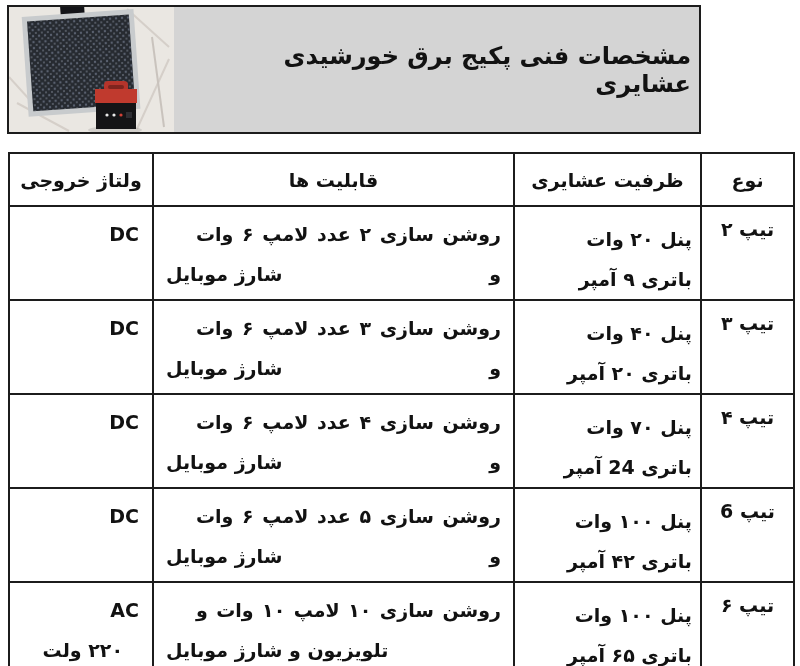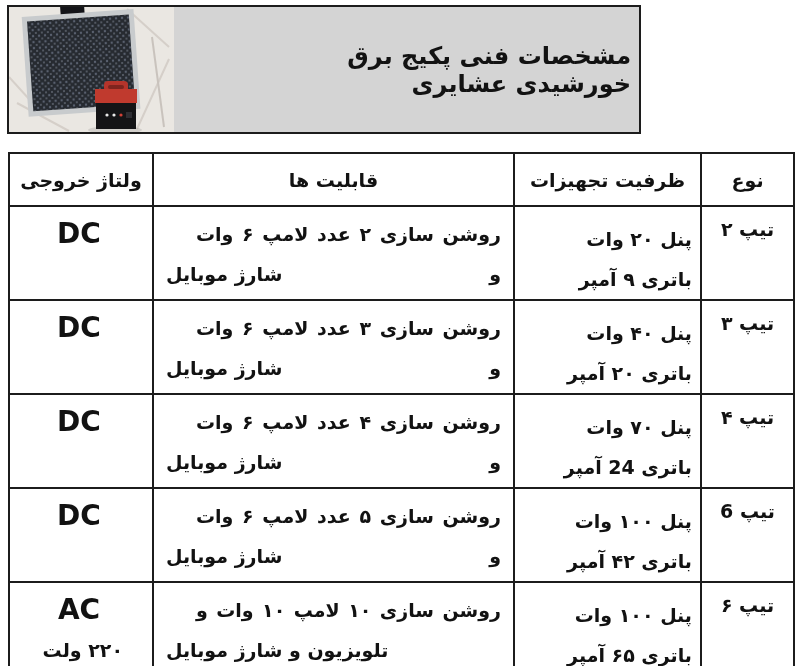--- a/index.html
+++ b/index.html
@@ -3,21 +3,21 @@
 <meta charset="utf-8">
 <style>
   html,body{margin:0;padding:0;}
   body{
     width:800px;height:666px;position:relative;background:#ffffff;
     font-family:"DejaVu Sans","Liberation Sans",sans-serif;
     font-weight:bold;color:#121212;overflow:hidden;
   }
   
   .header-box{
-    position:absolute;left:7px;top:5px;width:634px;height:129px;
+    position:absolute;left:7px;top:5px;width:694px;height:129px;
     background:#d4d4d4;border:2px solid #1c1c1c;box-sizing:border-box;
   }
   .photo{
     position:absolute;left:0;top:0;width:165px;height:125px;overflow:hidden;
   }
   .photo svg{display:block;}
   .title{
     position:absolute;left:250px;right:8px;top:0;height:100%;
     display:flex;align-items:center;justify-content:center;
     direction:rtl;font-size:24px;letter-spacing:0;
@@ -41,21 +41,21 @@
   .spec tbody tr{height:92px;}
   .spec tbody tr:last-child{height:86px;}
   .ln{line-height:40px;height:40px;white-space:nowrap;}
   td.type{text-align:center;padding-top:2px;}
   td.capacity{padding-top:12px;}
   td.capacity .ln{text-align:right;padding-left:4px;padding-right:8px;}
   td.caps{padding-top:7px;}
   td.caps .l1{text-align:justify;text-align-last:justify;padding:0 12px;white-space:normal;margin-left:30px;}
   td.caps .l2{text-align:left;padding-left:12px;}
   td.volt{padding-top:7px;}
-  td.volt .l1{text-align:center;padding-right:4px;font-size:28px;}
+  td.volt .l1{text-align:right;padding-right:13px;font-size:19px;}
   td.volt .l2{text-align:right;padding-right:29px;}
 </style>
 </head>
 <body>
 
 <div class="header-box">
   <div class="photo">
     <svg width="165" height="125" viewBox="0 0 165 125" xmlns="http://www.w3.org/2000/svg">
       <defs>
         <pattern id="dots" width="6" height="6" patternUnits="userSpaceOnUse">
@@ -100,21 +100,21 @@
 <table class="spec">
   <colgroup>
     <col class="c-type">
       <col class="c-capacity">
       <col class="c-caps">
       <col class="c-volt">
   </colgroup>
   <thead>
     <tr>
       <th>نوع</th>
-      <th>ظرفیت تجهیزات</th>
+      <th>ظرفیت عشایری</th>
       <th>قابلیت ها</th>
       <th>ولتاژ خروجی</th>
     </tr>
   </thead>
   <tbody>
     <tr>
       <td class="type">
           <div class="ln">تیپ ۲</div>
         </td>
       <td class="capacity">

